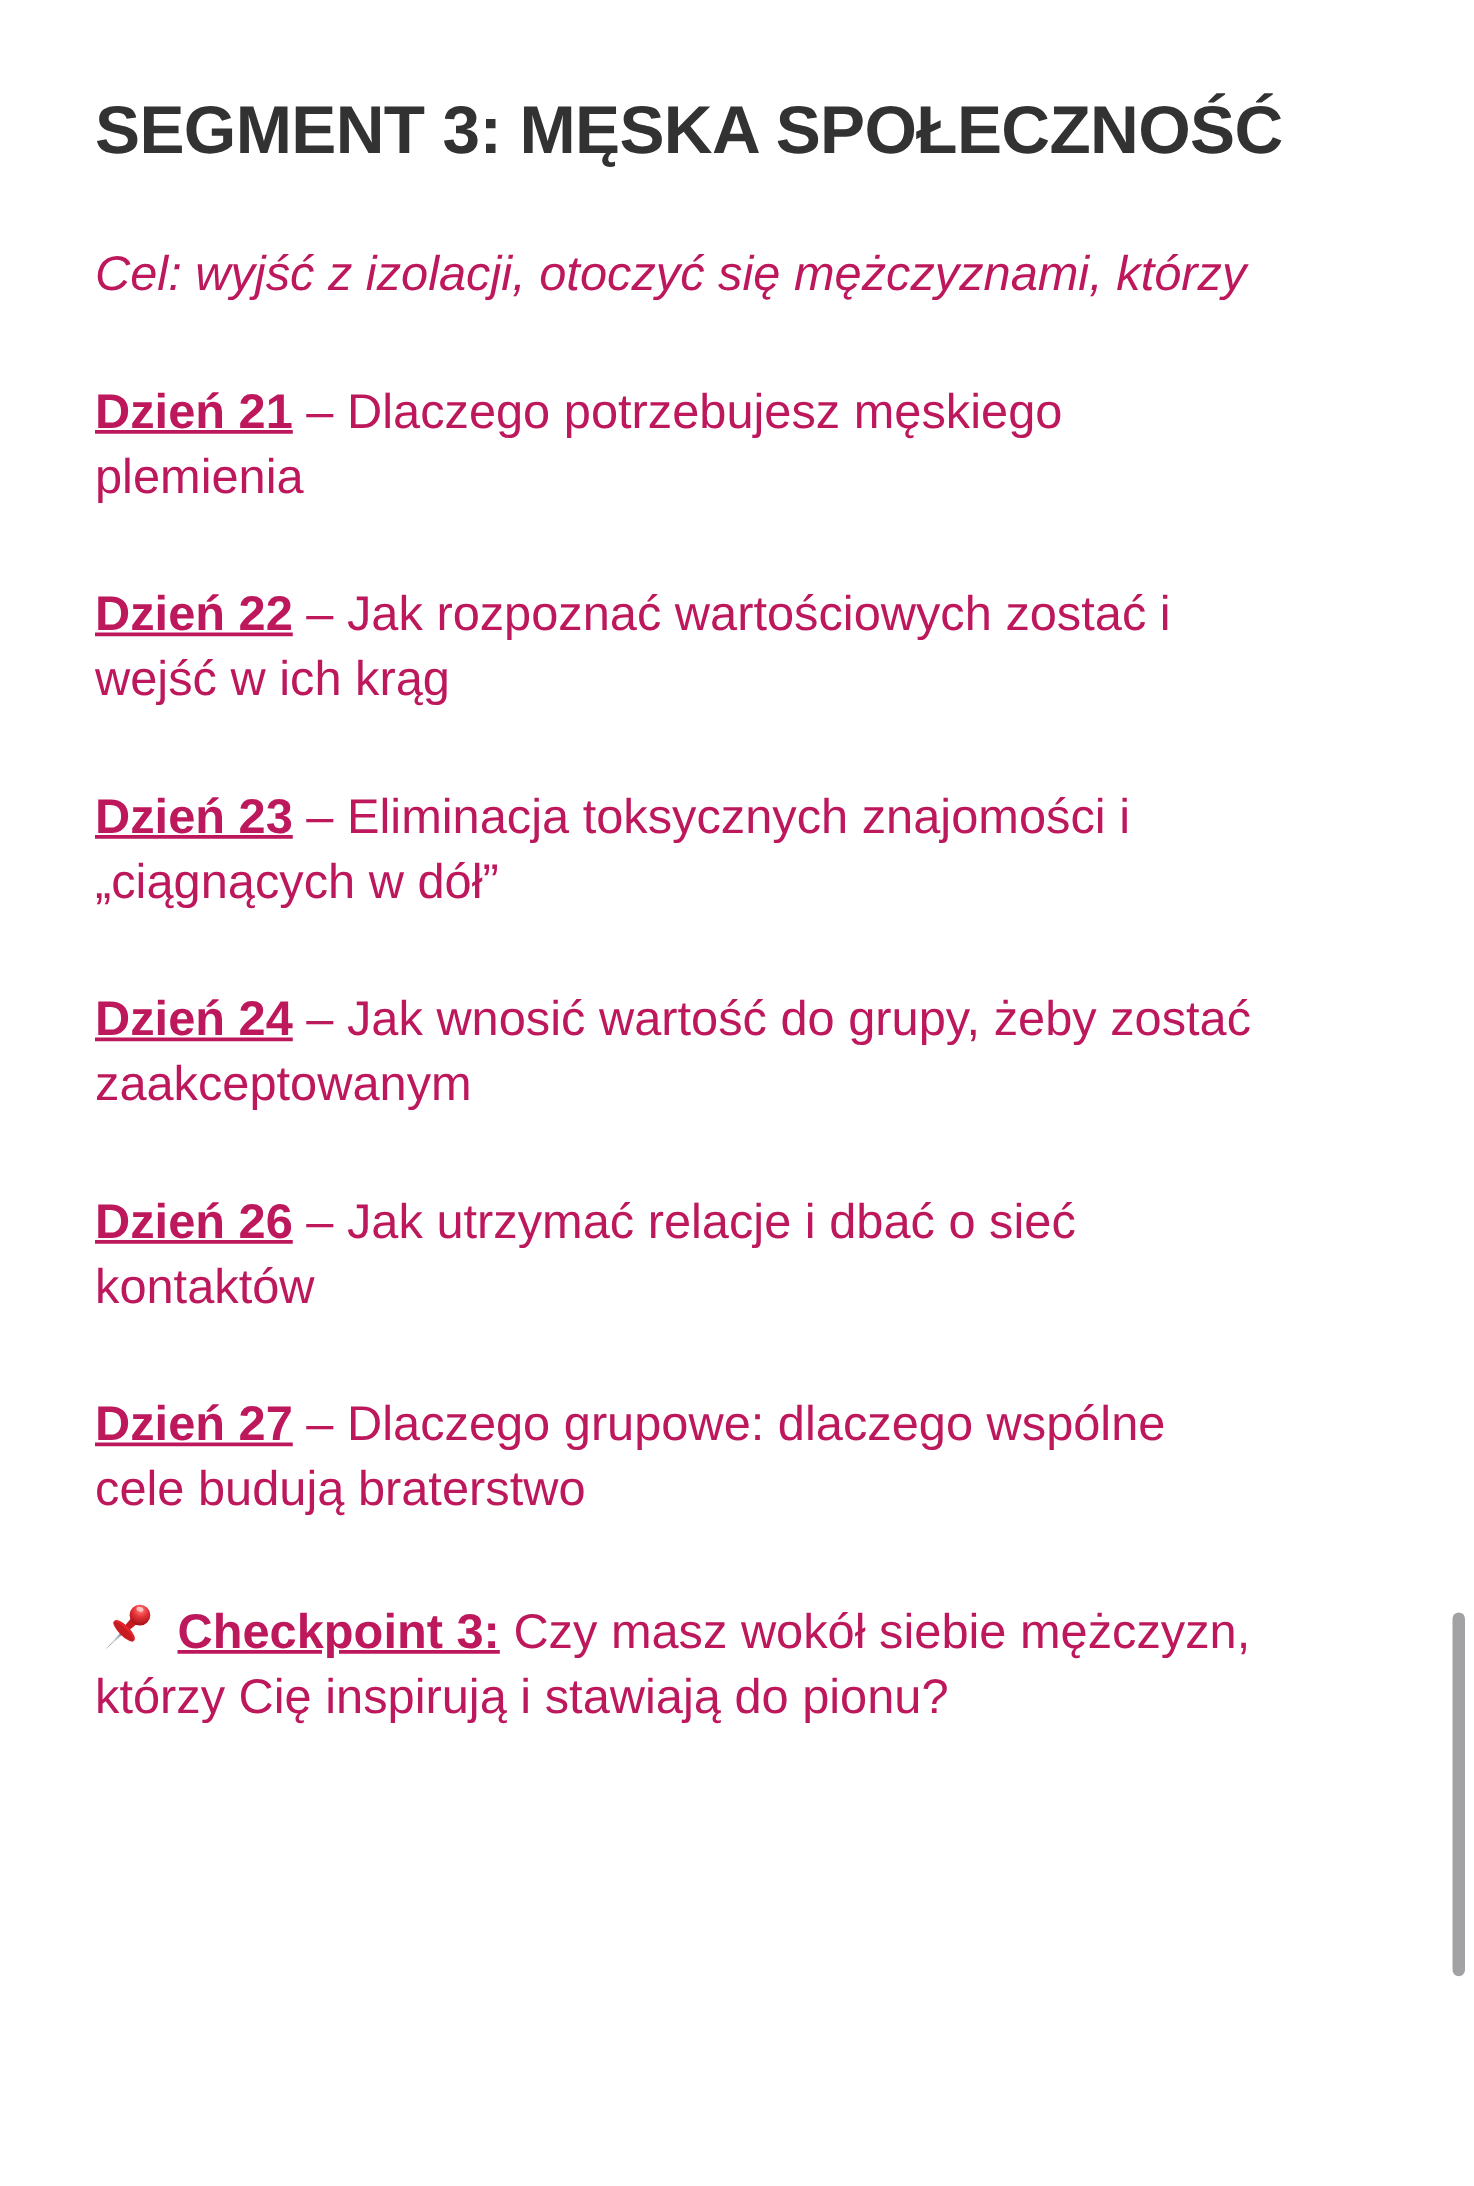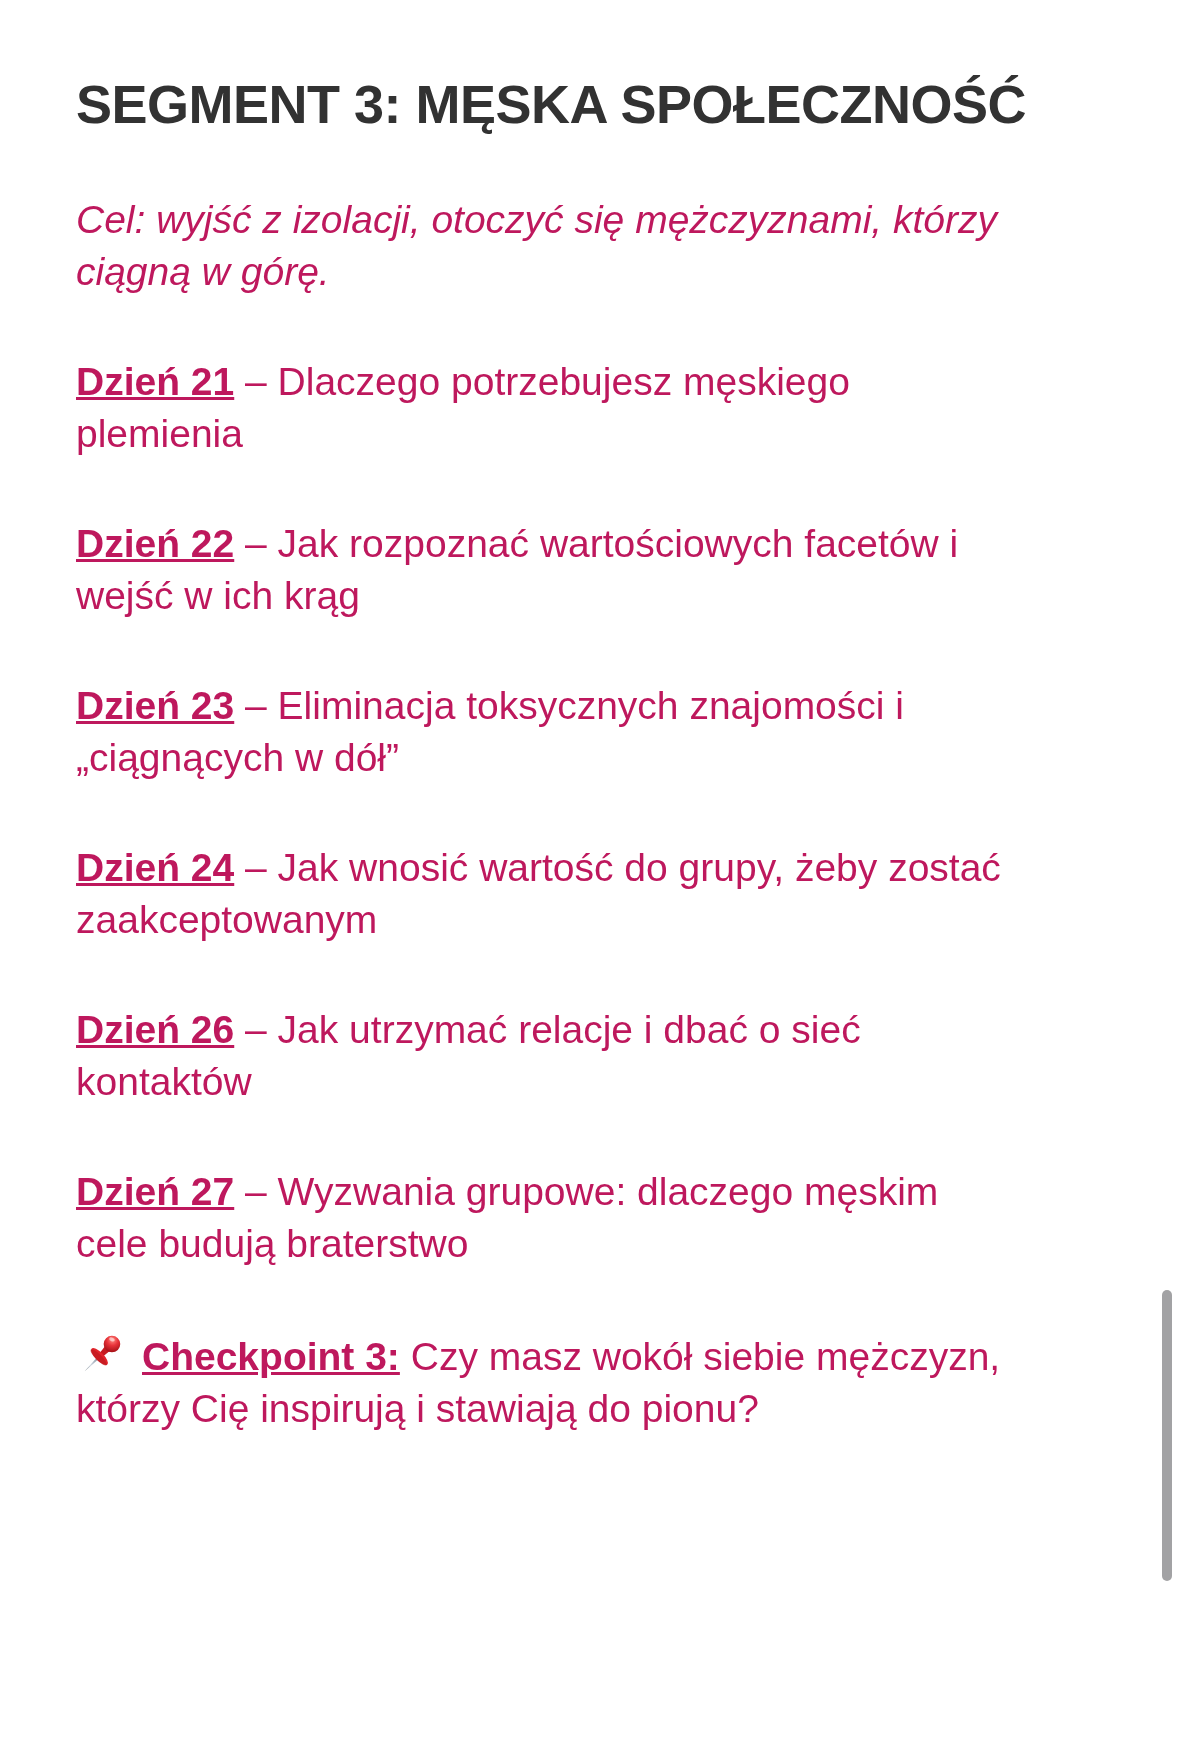--- a/index.html
+++ b/index.html
@@ -48,34 +48,34 @@
     background: #a2a2a4;
   }
 </style>
 </head>
 <body>
 
 <main class="doc">
 
   <h1 class="seg-title"><span>SEGMENT 3: MĘSKA SPOŁECZNOŚĆ</span><br></h1>
 
-  <p class="para goal"><span>Cel: wyjść z izolacji, otoczyć się mężczyznami, którzy</span><br><span>ciągną w górę.</span></p>
+  <p class="para goal"><span>Cel: wyjść z izolacji, otoczyć się mężczyznami, którzy</span><br></p>
 
   <p class="para"><strong>Dzień 21</strong><span> – Dlaczego potrzebujesz męskiego</span><br><span>plemienia</span></p>
 
-  <p class="para"><strong>Dzień 22</strong><span> – Jak rozpoznać wartościowych facetów i</span><br><span>wejść w ich krąg</span></p>
+  <p class="para"><strong>Dzień 22</strong><span> – Jak rozpoznać wartościowych zostać i</span><br><span>wejść w ich krąg</span></p>
 
   <p class="para"><strong>Dzień 23</strong><span> – Eliminacja toksycznych znajomości i</span><br><span>„ciągnących w dół”</span></p>
 
   <p class="para"><strong>Dzień 24</strong><span> – Jak wnosić wartość do grupy, żeby zostać</span><br><span>zaakceptowanym</span></p>
 
 
   <p class="para"><strong>Dzień 26</strong><span> – Jak utrzymać relacje i dbać o sieć</span><br><span>kontaktów</span></p>
 
-  <p class="para"><strong>Dzień 27</strong><span> – Wyzwania grupowe: dlaczego męskim</span><br><span>cele budują braterstwo</span></p>
+  <p class="para"><strong>Dzień 27</strong><span> – Dlaczego grupowe: dlaczego wspólne</span><br><span>cele budują braterstwo</span></p>
 
   <p class="para"><span class="pin-wrap"><svg viewBox="0 0 72 72" xmlns="http://www.w3.org/2000/svg" aria-hidden="true">
       <defs>
         <radialGradient id="knobGrad" cx="35%" cy="30%" r="75%">
           <stop offset="0%" stop-color="#ff8a80"></stop>
           <stop offset="45%" stop-color="#e8333a"></stop>
           <stop offset="100%" stop-color="#a30f15"></stop>
         </radialGradient>
         <linearGradient id="needleGrad" x1="0" y1="0" x2="0" y2="1">
           <stop offset="0%" stop-color="#8a95a3"></stop>

